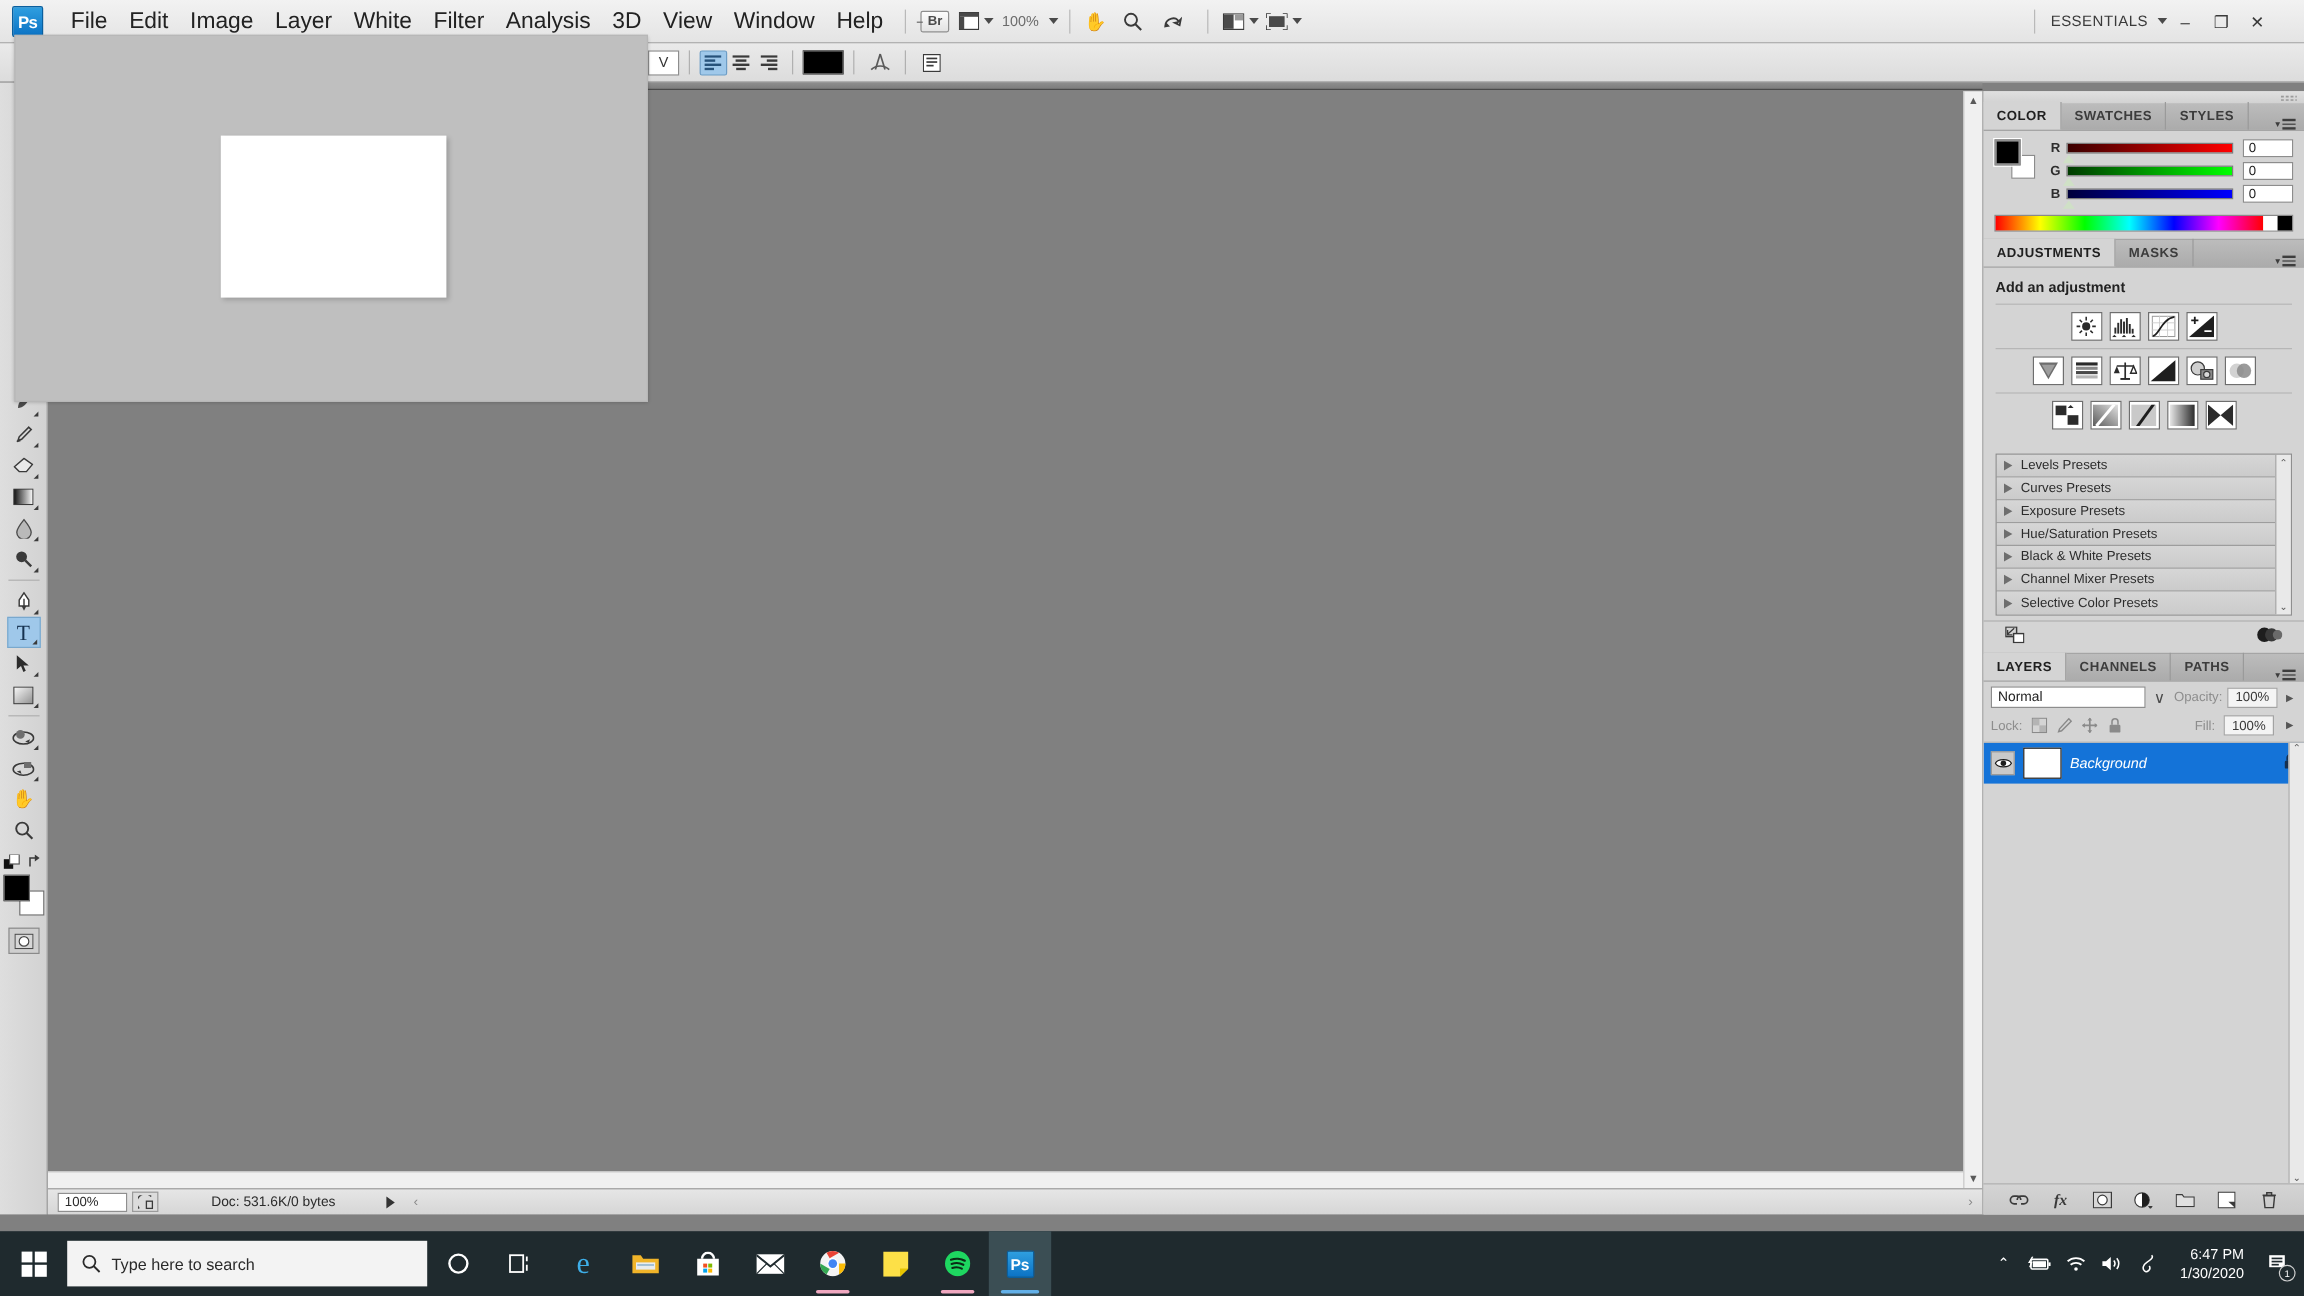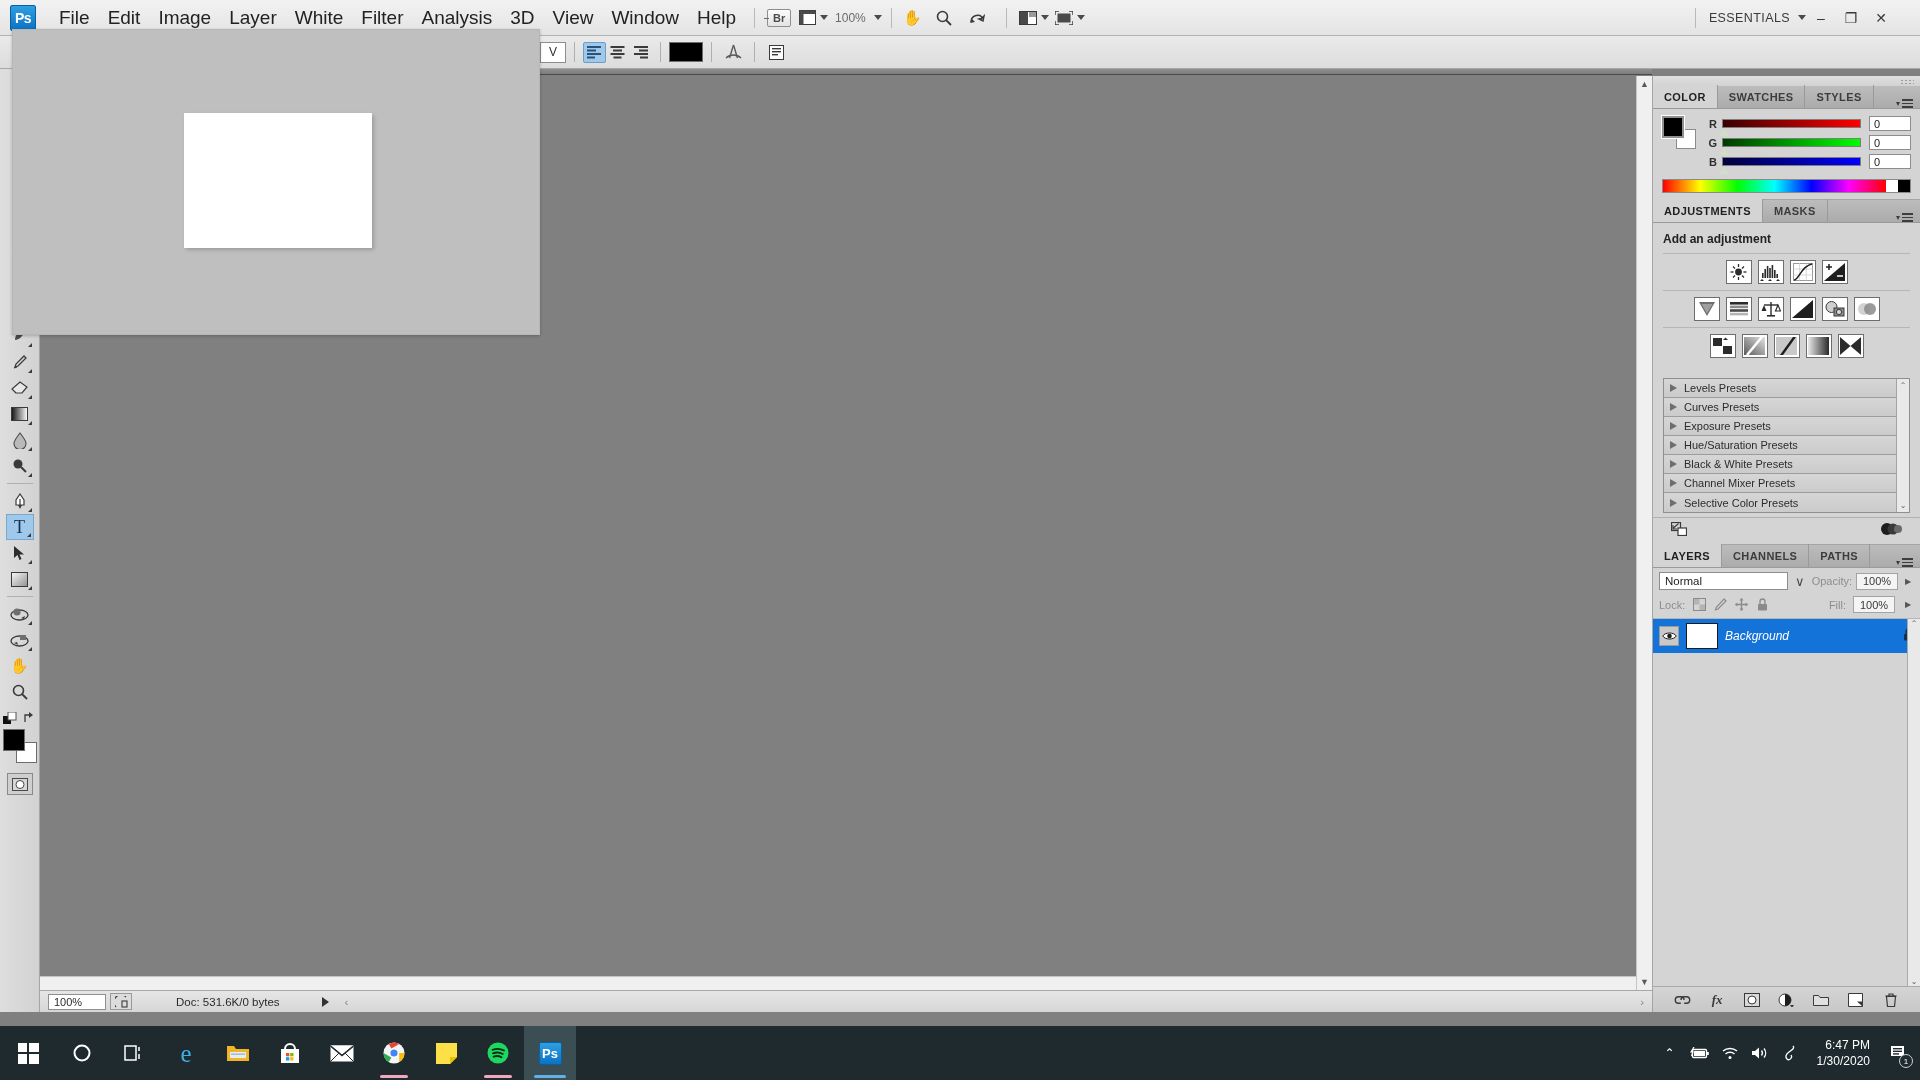--- a/index.html
+++ b/index.html
@@ -961,20 +961,27 @@
 
   <div class="taskbar">
     <div class="tb-start">
       <span class="win-logo">
           <i></i>
           <i></i>
           <i></i>
           <i></i>
         </span>
     </div>
+    <div class="tb-search">
+      <svg width="16" height="16" viewBox="0 0 16 16">
+          <circle cx="6.5" cy="6.5" r="5" fill="none" stroke="#2a2a2a" stroke-width="1.5"></circle>
+          <line x1="10" y1="10" x2="15" y2="15" stroke="#2a2a2a" stroke-width="1.6"></line>
+        </svg>
+      <span>Type here to search</span>
+    </div>
     <div class="tb-btn">
       <svg width="20" height="20" viewBox="0 0 20 20">
           <circle cx="10" cy="10" r="7.5" fill="none" stroke="#fff" stroke-width="2"></circle>
         </svg>
     </div>
     <div class="tb-btn">
       <svg width="20" height="18" viewBox="0 0 20 18">
           <rect x="1" y="2" width="11" height="14" fill="none" stroke="#fff" stroke-width="1.5"></rect>
           <line x1="15" y1="3" x2="15" y2="7" stroke="#fff" stroke-width="1.5"></line>
           <line x1="15" y1="10" x2="15" y2="15" stroke="#fff" stroke-width="1.5"></line>

